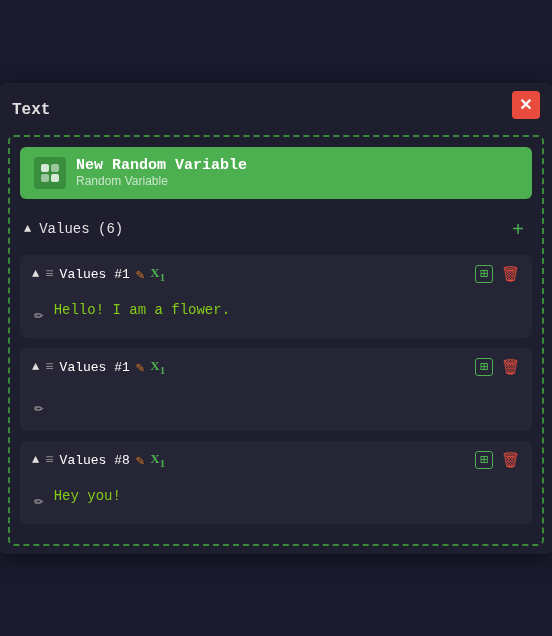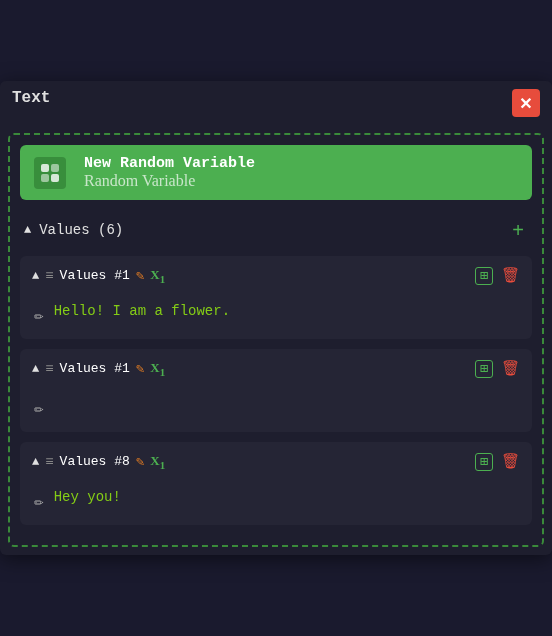--- a/index.html
+++ b/index.html
@@ -15,21 +15,21 @@
       width: 552px;
       background: #1e1e2e;
       border-radius: 6px;
       overflow: hidden;
       box-shadow: 0 4px 20px rgba(0,0,0,0.5);
     }
     .title-bar {
       background: #1e1e2e;
       padding: 8px 12px;
       display: flex;
-      align-items: flex-start;
+      align-items: flex-end;
       justify-content: space-between;
     }
     .title-bar-title {
       color: #e0e0e0;
       font-size: 16px;
       font-weight: bold;
     }
     .close-btn {
       background: #e74c3c;
       border: none;
@@ -50,21 +50,21 @@
       border-radius: 6px;
       padding: 10px;
       background: #1e1e2e;
     }
     .variable-card {
       background: #4caf50;
       border-radius: 6px;
       padding: 10px 14px;
       display: flex;
       align-items: center;
-      gap: 18px;
+      gap: 10px;
       margin-bottom: 14px;
     }
     .variable-icon {
       background: #388e3c;
       border-radius: 4px;
       width: 32px;
       height: 32px;
       display: flex;
       align-items: center;
       justify-content: center;
@@ -73,22 +73,22 @@
       flex-shrink: 0;
     }
     .variable-text .name {
       color: #ffffff;
       font-size: 15px;
       font-weight: bold;
       font-family: 'Courier New', monospace;
     }
     .variable-text .type {
       color: #c8e6c9;
-      font-size: 16px;
-      font-family: Liberation Serif, serif;
+      font-size: 12px;
+      font-family: Liberation Sans, sans-serif;
     }
     .section-header {
       display: flex;
       align-items: center;
       justify-content: space-between;
       padding: 6px 4px;
       margin-bottom: 10px;
     }
     .section-header-left {
       display: flex;

